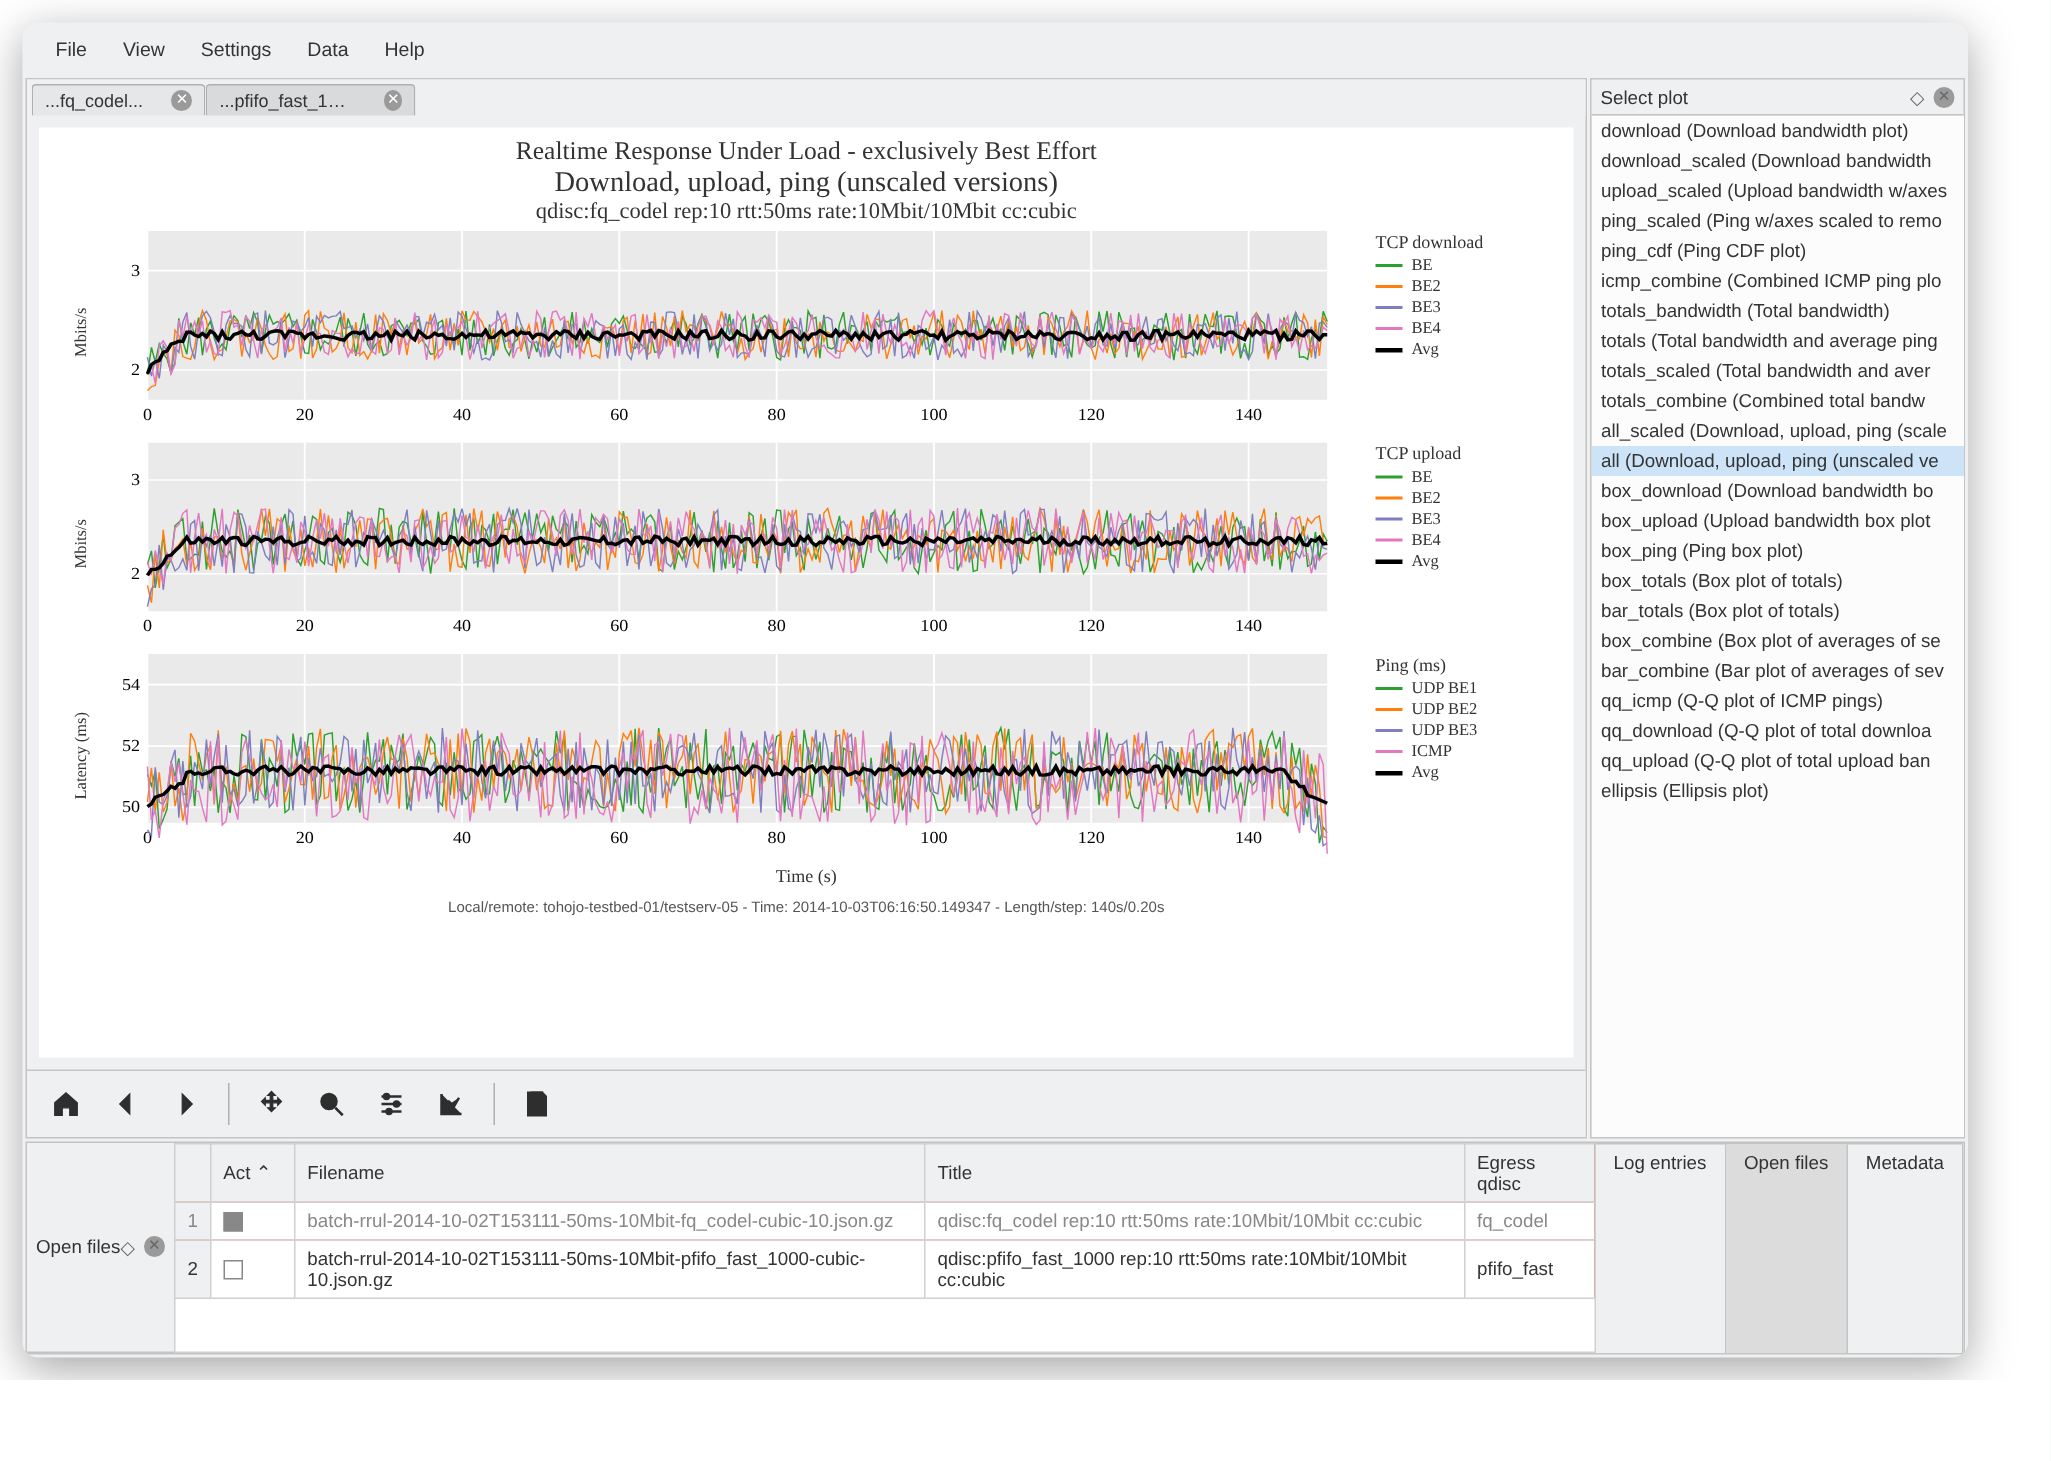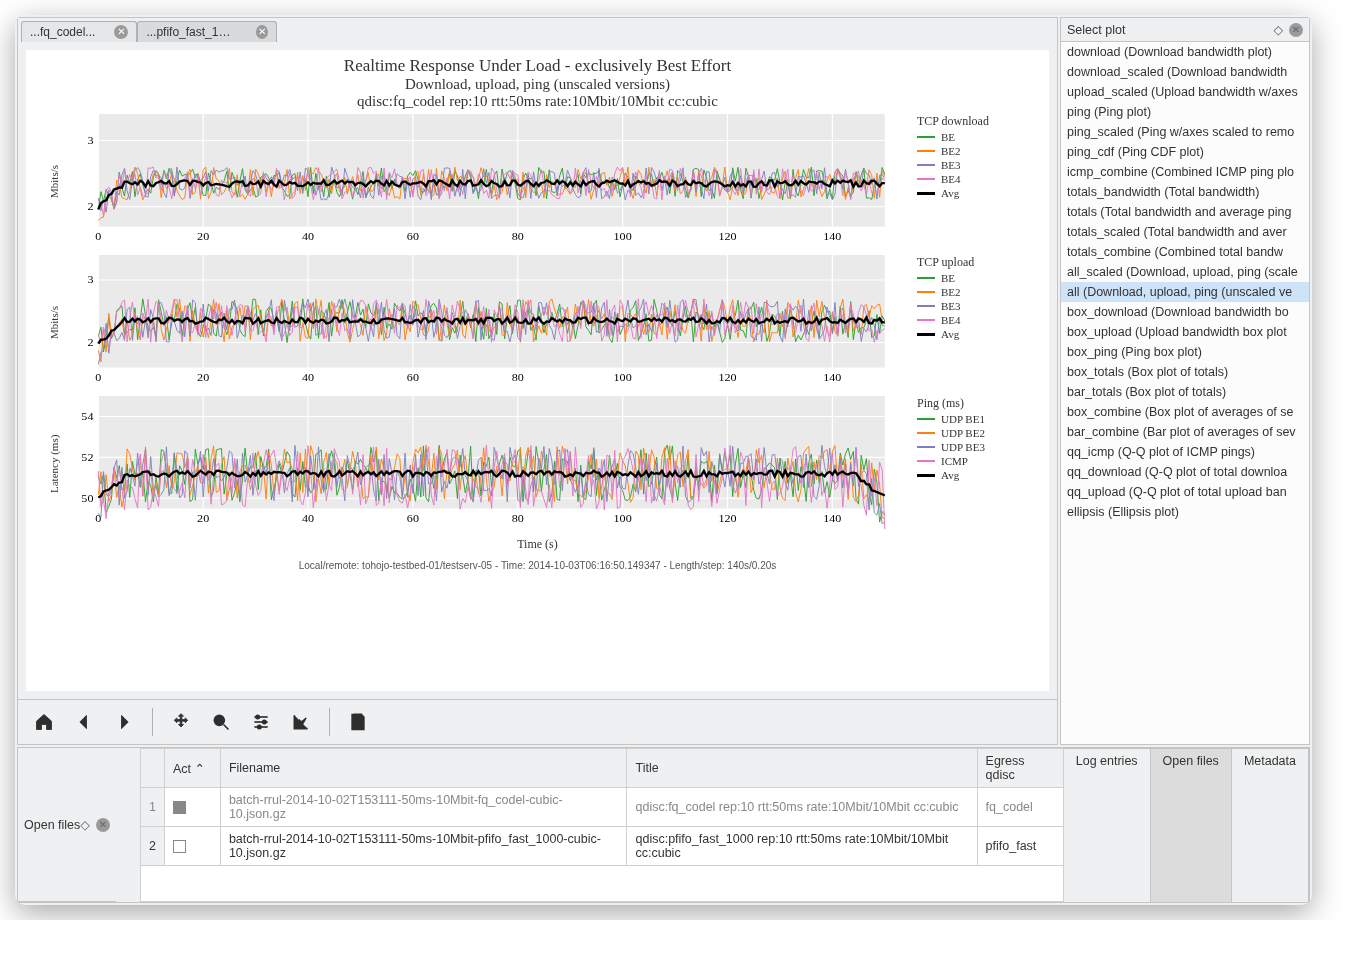--- a/index.html
+++ b/index.html
@@ -10,21 +10,21 @@
   .main-row { display: flex; flex: 1; min-height: 0; }
   .plot-col { flex: 1; display: flex; flex-direction: column; min-width: 0; border: 1px solid #c4c4c4; margin: 2px; background:#eff0f1; }
   .tabs-row { display: flex; padding: 3px 3px 0 3px; gap: 0; background:#eff0f1; }
   .tab { display: flex; align-items: center; gap: 19px; padding: 3px 8px; background: #d9dadb; border: 1px solid #b0b0b0; border-bottom: none; border-radius: 3px 3px 0 0; font-size: 12px; max-width: 140px; }
   .tab.active { background: #e6e7e8; }
   .tab span.label { overflow: hidden; text-overflow: ellipsis; white-space: nowrap; }
   .closeb { width: 14px; height: 14px; border-radius: 50%; background: #9a9a9a; display: inline-flex; align-items: center; justify-content: center; color: #fff; font-size: 10px; line-height:1; cursor:pointer; }
   .plot-area { flex: 1; background: #ffffff; margin: 8px; position: relative; overflow: hidden; }
   .chart-title { text-align: center; font-family: Georgia, "Times New Roman", serif; padding-top: 6px; }
   .chart-title .t1 { font-size: 17px; }
-  .chart-title .t2 { font-size: 15px; }
+  .chart-title .t2 { font-size: 19px; }
   .chart-title .t3 { font-size: 15px; }
   .panels { padding: 4px 20px 4px 20px; }
   .panel { position: relative; height: 135px; margin-bottom: 6px; display:flex; }
   .panel:last-child { height: 160px; margin-bottom: 0;}
   .ylabel { writing-mode: vertical-rl; transform: rotate(180deg); font-size: 11px; font-family: Georgia, serif; text-align:center; padding: 0 2px;}
   .axisbox { flex:1; position:relative; }
   .legend { width: 120px; font-size: 11px; font-family: Georgia, serif; padding-left: 8px; }
   .legend .lt { font-size: 12px; margin-bottom:2px;}
   .legend .lr { display:flex; align-items:center; gap:6px; margin:2px 0;}
   .lsw { width:18px; height:2px; display:inline-block; }
@@ -39,38 +39,45 @@
   .panel-header { display:flex; align-items:center; justify-content:space-between; padding:4px 6px; font-size:12.5px; border-bottom:1px solid #c4c4c4;}
   .hicons { display:flex; gap:6px; align-items:center;}
   .hicon { cursor:pointer; color:#666; }
   .plot-list { flex:1; overflow:auto; background:#fcfcfc; font-size:12.5px; }
   .plot-list::-webkit-scrollbar { width:10px; height:10px;}
   .plot-list::-webkit-scrollbar-thumb { background:#b8b8b8; border-radius:5px;}
   .plot-list-inner { width: 300px; }
   .plist-item { padding:3px 6px; white-space:nowrap; cursor:default;}
   .plist-item.selected { background:#cde3f8; }
   .bottom-panel { border:1px solid #c4c4c4; margin:0 2px 2px 2px; display:flex; }
-  .table-wrap { flex:1; overflow:auto; background:#c2410c;margin-left:24px; }
+  .table-wrap { flex:1; overflow:auto; background:#c2410c; }
   table.files { border-collapse:collapse; width:100%; font-size:12.5px; }
   table.files th, table.files td { border:1px solid #d0d0d0; padding:5px 8px; text-align:left; background:#fff;}
   table.files th { background:#eff0f1; font-weight:normal;}
   table.files td.rownum { background:#eff0f1; text-align:center; width:24px;}
   table.files tr.active-row td { color:#888; }
   .chk { width:13px; height:13px; border:1px solid #888; display:inline-block; vertical-align:middle;}
   .chk.on { background:#888;}
   .bottom-tabs { display:flex; background:#eff0f1; border-top:1px solid #c4c4c4;}
   .btab { padding:5px 12px; font-size:12.5px; cursor:default; border-right:1px solid #c4c4c4;}
   .btab.active { background:#dcdcdc;}
   .table-spacer { height: 36px; background:#fff; border:1px solid #d0d0d0; border-top:none;}
 </style>
 </head>
 <body>
 
 <div class="window">
 
+  <div class="menubar">
+    <div>File</div>
+    <div>View</div>
+    <div>Settings</div>
+    <div>Data</div>
+    <div>Help</div>
+  </div>
 
   <div class="main-row">
 
     <div class="plot-col">
 
       <div class="tabs-row">
         <div class="tab active">
           <span class="label">...fq_codel...</span>
           <span class="closeb">✕</span>
         </div>
@@ -323,21 +330,20 @@
         <span class="hicons">
           <span class="hicon">◇</span>
           <span class="hicon closeb">✕</span>
         </span>
       </div>
       <div class="plot-list">
         <div class="plot-list-inner" id="plot-list-inner">
             <div class="plist-item">download (Download bandwidth plot)</div>
             <div class="plist-item">download_scaled (Download bandwidth</div>
             <div class="plist-item">upload_scaled (Upload bandwidth w/axes</div>
-            <div class="plist-item">ping (Ping plot)</div>
             <div class="plist-item">ping_scaled (Ping w/axes scaled to remo</div>
             <div class="plist-item">ping_cdf (Ping CDF plot)</div>
             <div class="plist-item">icmp_combine (Combined ICMP ping plo</div>
             <div class="plist-item">totals_bandwidth (Total bandwidth)</div>
             <div class="plist-item">totals (Total bandwidth and average ping</div>
             <div class="plist-item">totals_scaled (Total bandwidth and aver</div>
             <div class="plist-item">totals_combine (Combined total bandw</div>
             <div class="plist-item">all_scaled (Download, upload, ping (scale</div>
             <div class="plist-item selected">all (Download, upload, ping (unscaled ve</div>
             <div class="plist-item">box_download (Download bandwidth bo</div>

